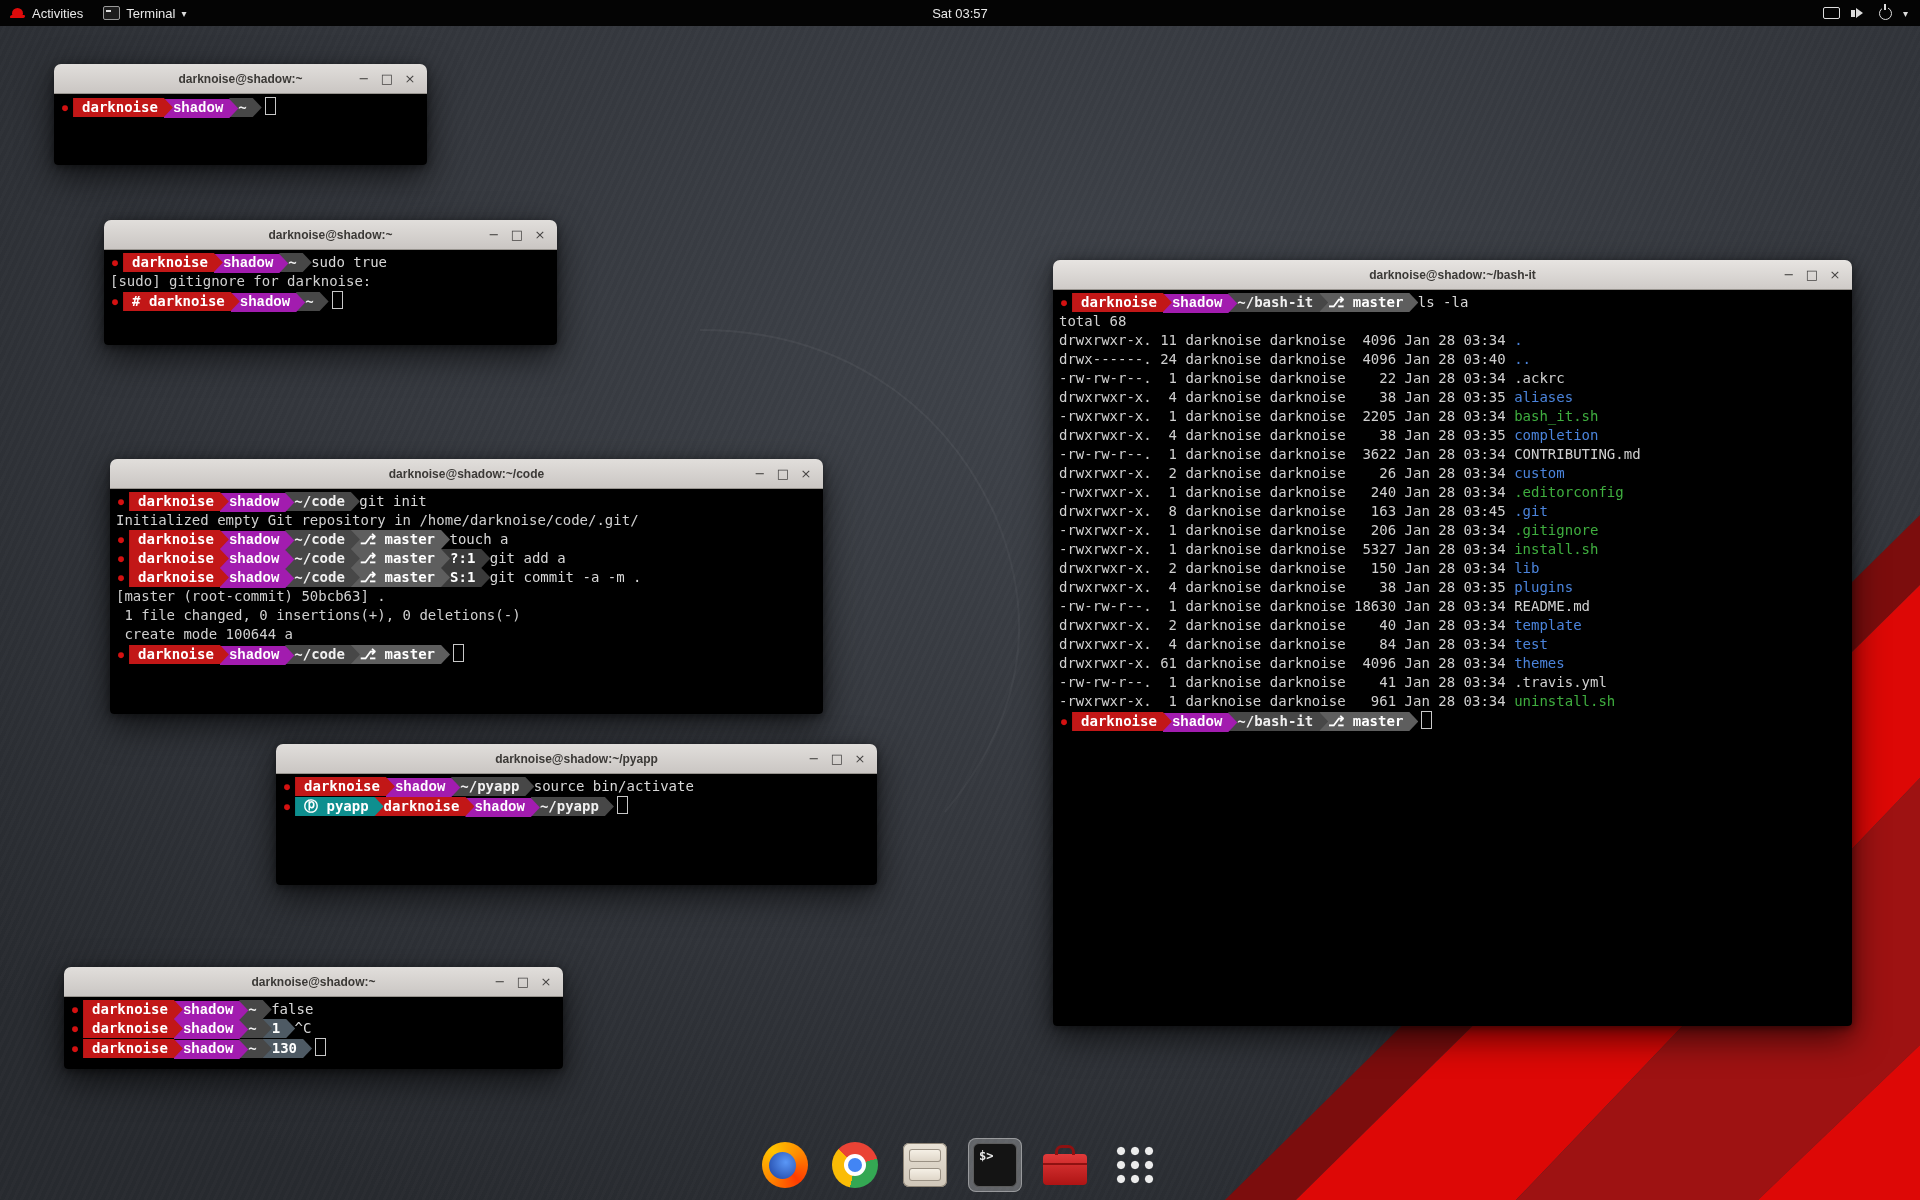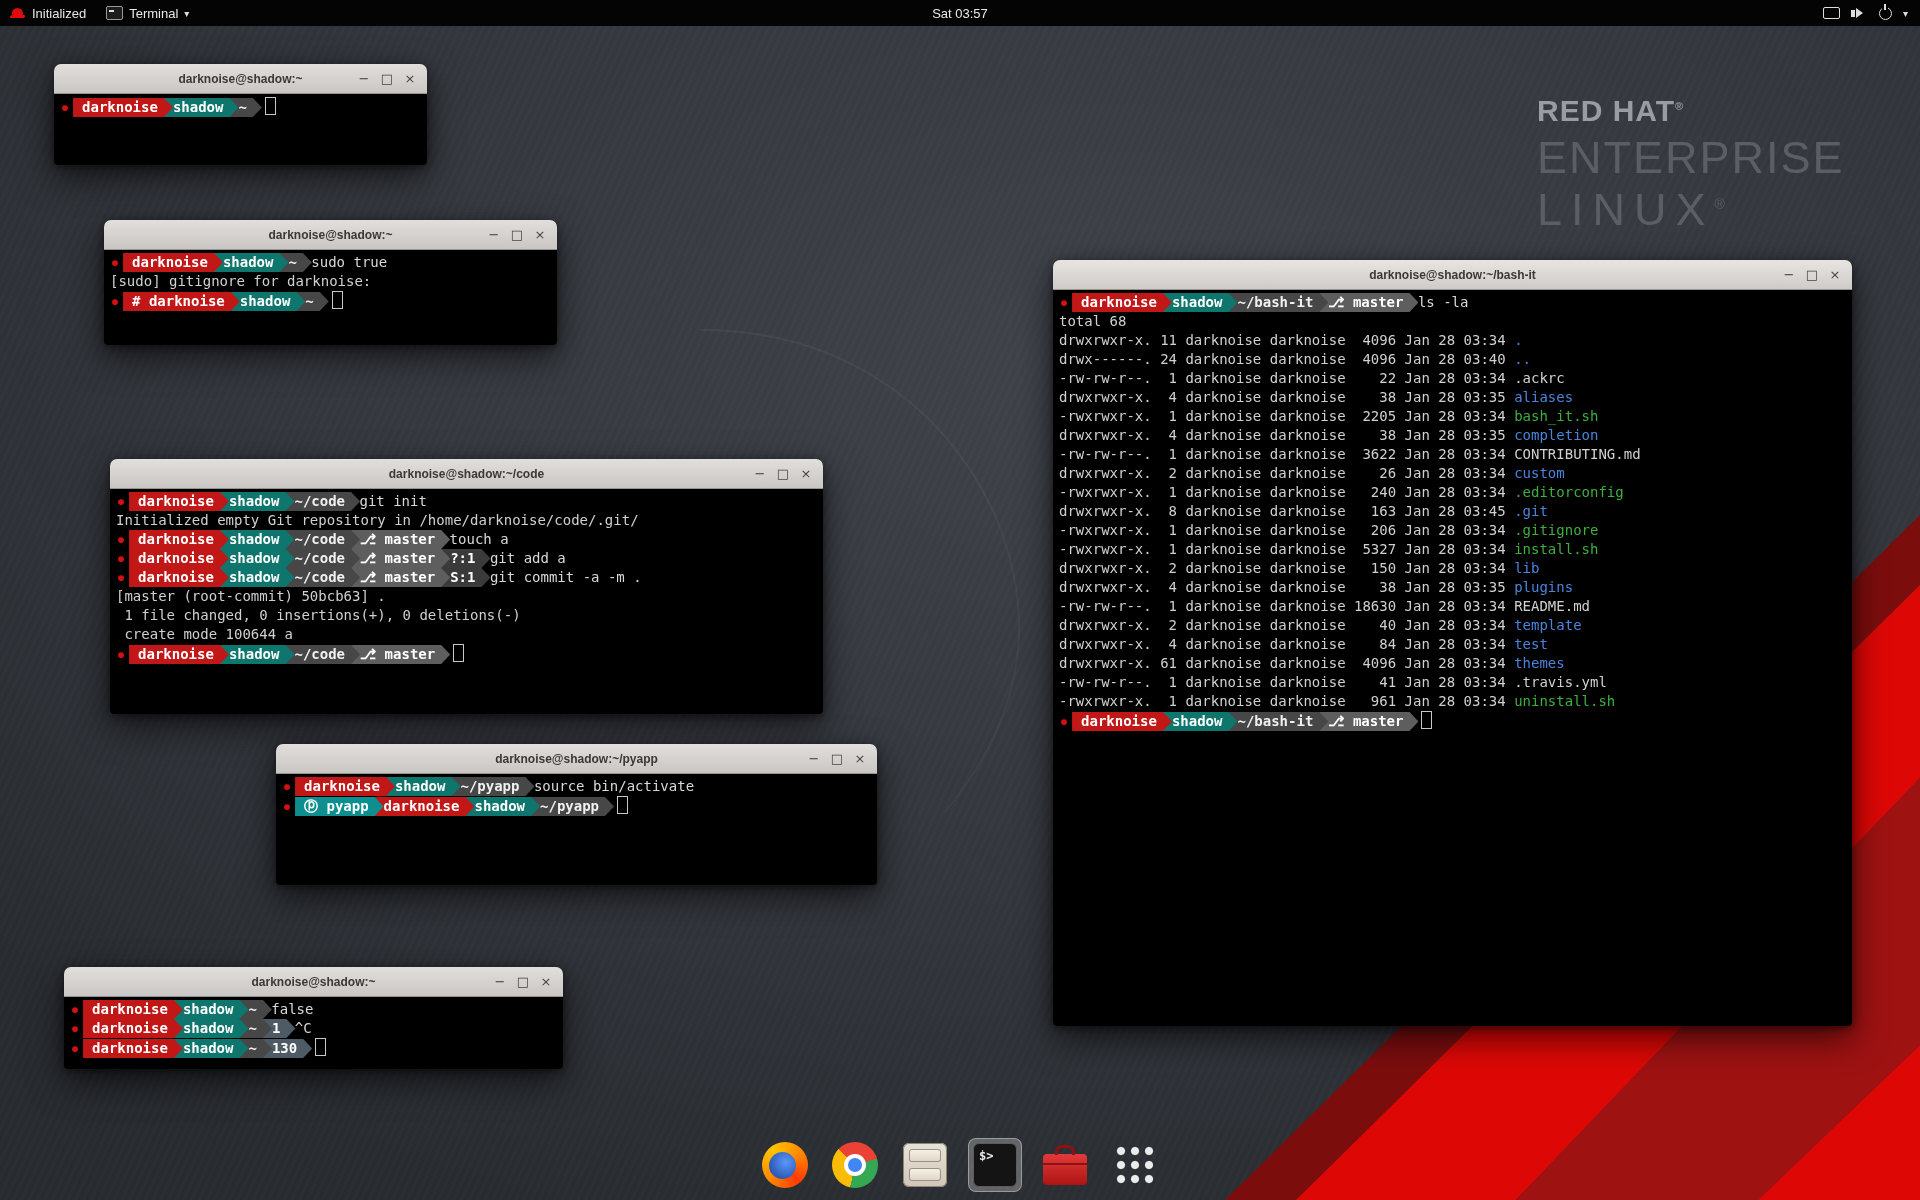--- a/index.html
+++ b/index.html
@@ -50,21 +50,21 @@
     font-size:13px;border-radius:3px;cursor:pointer;font-family:"DejaVu Sans",sans-serif;}
   .termbody{background:#000;padding:3px 6px;height:calc(100% - 30px);box-sizing:border-box;overflow:hidden;
     border-radius:0 0 4px 4px;font:14px/19px "DejaVu Sans Mono",monospace;cursor:text;}
   .tline{white-space:pre;height:19px;}
 
   
   .su,.sh,.sp,.sg,.sg2,.sv,.se{display:inline-block;position:relative;padding:0 15px 0 9px;margin-right:-9px;
     clip-path:polygon(0 0,calc(100% - 9px) 0,100% 50%,calc(100% - 9px) 100%,0 100%);
     font-weight:bold;color:#fff;}
   .su{background:#c21717;}
-  .sh{background:#0f766e;}
+  .sh{background:#a21caf;font-family:Liberation Mono, monospace;}
   .sp{background:#474747;color:#f0f0f0;}
   .sg{background:#5e5e5e;}
   .sg2{background:#3a3a3a;}
   .sv{background:#0e8f8f;}
   .se{background:#4e5a64;}
   .hat{color:#d41111;font-size:10px;padding:0 5px 0 2px;vertical-align:1px;}
   .cmd{color:#d8d8d8;}
   .out{color:#d0d0d0;}
   .fb{color:#4b84dc;}
   .fg{color:#3fae3f;}
@@ -99,33 +99,28 @@
 
   <svg class="wall-svg" viewBox="0 0 1920 1200" preserveAspectRatio="none">
     <path d="M 700 330 C 830 330 940 395 995 515" stroke="rgba(255,255,255,0.05)" fill="none" stroke-width="2"></path>
     <path d="M 995 515 C 1035 610 1030 710 945 812" stroke="rgba(255,255,255,0.04)" fill="none" stroke-width="2"></path>
     <polygon points="1225,1200 1920,515 1920,585 1296,1200" fill="#7c0d0d"></polygon>
     <polygon points="1296,1200 1920,585 1920,778 1516,1200" fill="#dd0806"></polygon>
     <polygon points="1516,1200 1920,778 1920,1045 1758,1200" fill="#9e1212"></polygon>
     <polygon points="1758,1200 1920,1045 1920,1200" fill="#dd0806"></polygon>
   </svg>
 
-  <div class="brand">
-    <div class="brand-l1"><span>RED HAT</span><sup>®</sup></div>
-    <div class="brand-l2">ENTERPRISE</div>
-    <div class="brand-l3"><span>LINUX</span><sup>®</sup></div>
-  </div>
 
   <div class="topbar">
     <div class="tb-item">
       <span class="rh-hat">
           <i class="hat-top"></i>
           <i class="hat-brim"></i>
         </span>
-      <span>Initialized</span>
+      <span>Activities</span>
     </div>
     <div class="tb-item">
       <span class="mini-term"></span>
       <span>Terminal</span>
       <span class="caret">▾</span>
     </div>
     <div class="tb-clock">Sat 03:57</div>
     <div class="tb-right">
       <span class="icon-display"></span>
       <span class="icon-vol">

